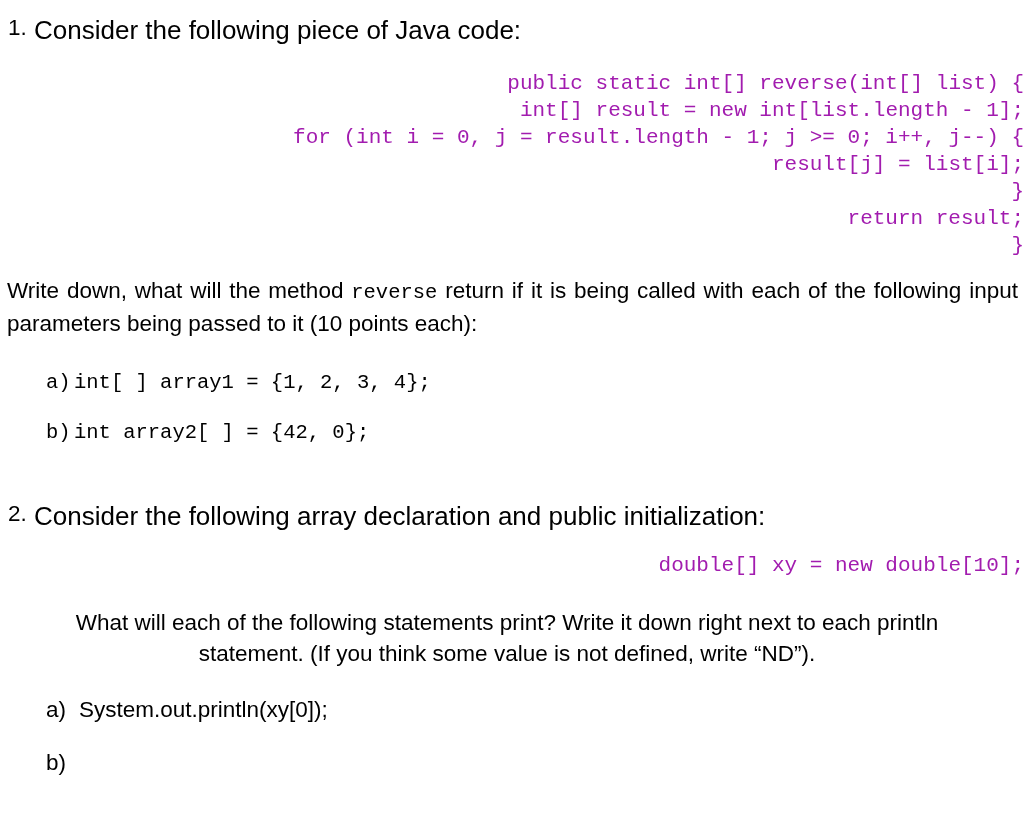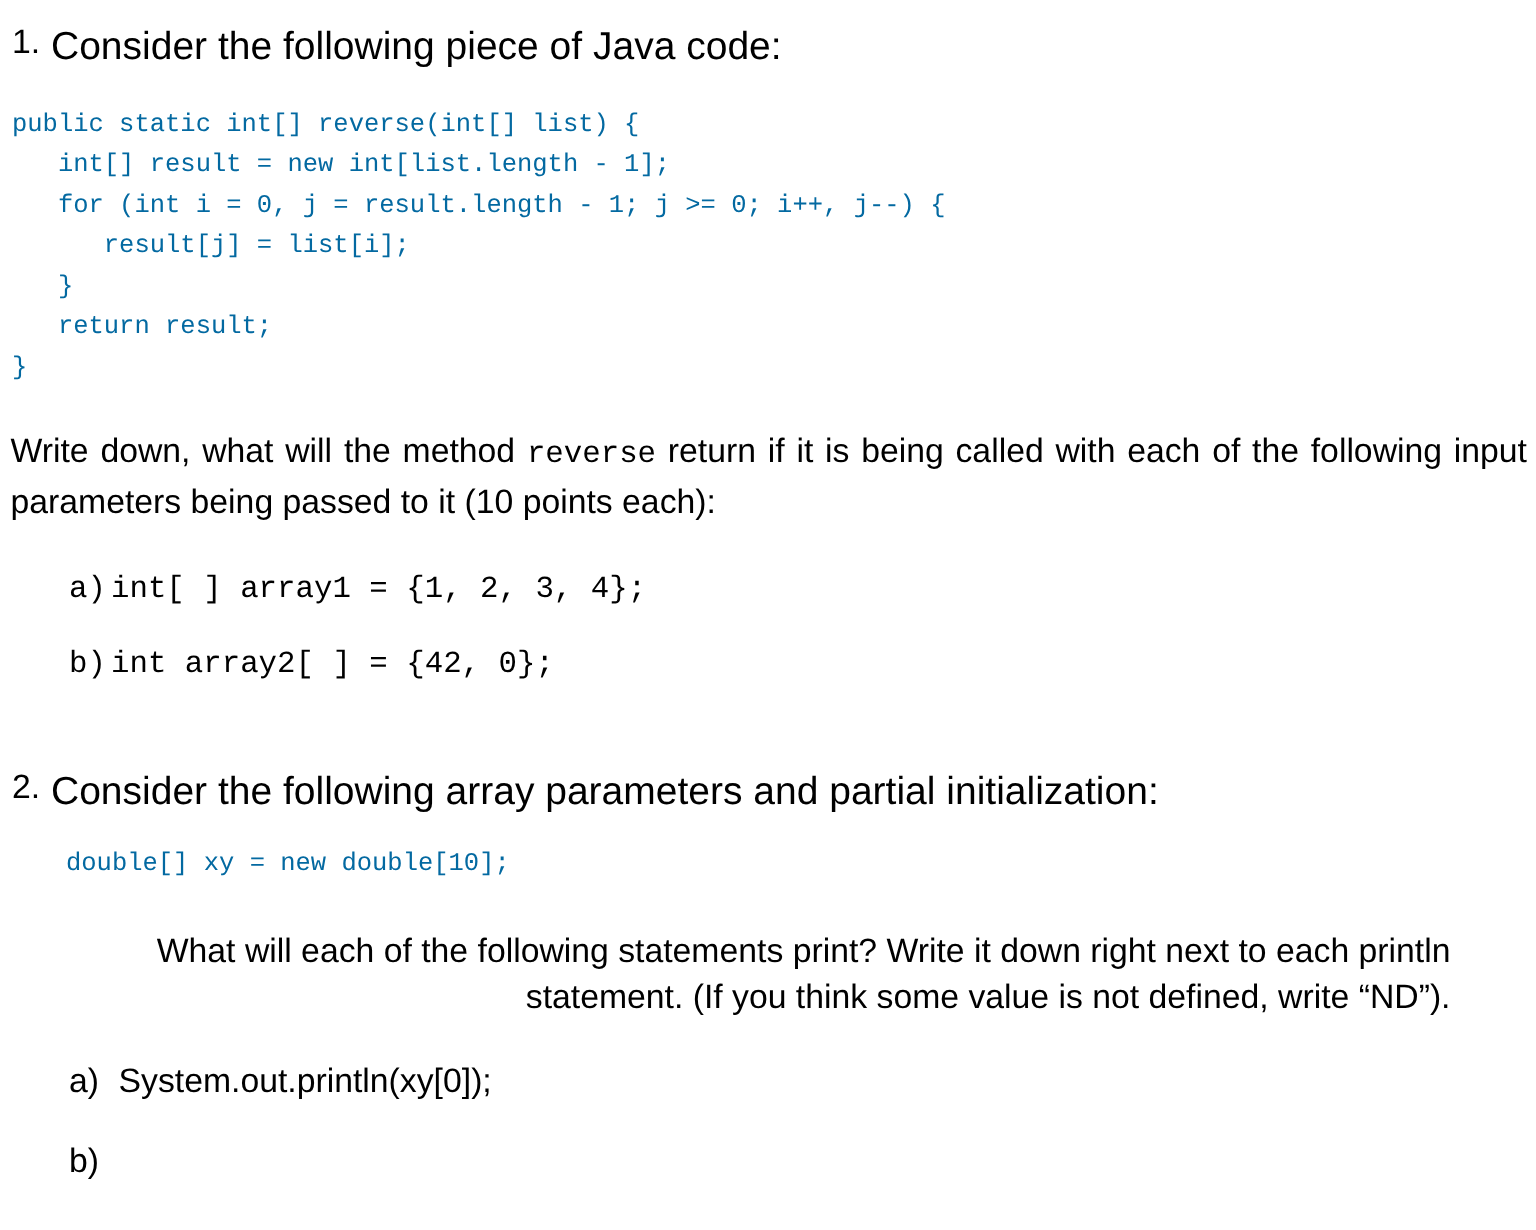--- a/index.html
+++ b/index.html
@@ -39,25 +39,26 @@
     font-size: 22.5px;
   }
   .q-text {
     flex: 1 1 auto;
     font-size: 26px;
   }
 
   
   .code {
     font-family: "Liberation Mono", monospace;
-    font-size: 17px;
+    font-size: 21px;
     line-height: 27px;
     white-space: pre;
-    color: #0369a1;
+    color: #a21caf;
     letter-spacing: 0px;
+    text-align: right;
   }
   .code-flush {
     margin-left: 8px;
   }
   .code-indent {
     margin-left: 44px;
   }
 
   
   .para {
@@ -67,21 +68,21 @@
   }
   .para-justify {
     text-align: justify;
     text-justify: inter-word;
     margin-left: 7px;
     width: 1011px;
   }
   .para-indent {
     margin-left: 47px;
     width: 920px;
-    text-align: right;
+    text-align: center;
   }
   .mono-inline {
     font-family: "Liberation Mono", monospace;
     font-size: 20.5px;
   }
 
   
   .sub {
     display: flex;
     align-items: flex-start;
@@ -100,21 +101,21 @@
   .sub-sans .sub-body {
     font-family: "Liberation Sans", sans-serif;
     font-size: 22.5px;
     line-height: 29px;
   }
   .sub-sans .sub-letter { width: 33px; flex: 0 0 auto; }
 
   
   .sp-q1-title   { margin-top: 14px; }
   .sp-code1      { margin-top: 24px; }
-  .sp-para1      { margin-top: 26px; }
+  .sp-para1      { margin-top: 16px; }
   .sp-a1         { margin-top: 30px; }
   .sp-b1         { margin-top: 23px; }
   .sp-q2         { margin-top: 54px; }
   .sp-code2      { margin-top: 20px; }
   .sp-para2      { margin-top: 28px; }
   .sp-a2         { margin-top: 26px; }
   .sp-b2         { margin-top: 24px; }
 </style>
 </head>
 <body>
@@ -143,21 +144,21 @@
     <span class="sub-body">int[ ] array1 = {1, 2, 3, 4};</span>
   </div>
 
   <div class="sub sub-mono sp-b1">
     <span class="sub-letter">b)</span>
     <span class="sub-body">int array2[ ] = {42, 0};</span>
   </div>
 
   <div class="q sp-q2">
     <div class="q-num">2.</div>
-    <div class="q-text">Consider the following array parameters and partial initialization:</div>
+    <div class="q-text">Consider the following array declaration and public initialization:</div>
   </div>
 
   <div class="code code-indent sp-code2">double[] xy = new double[10];</div>
 
   <div class="para para-indent sp-para2">What will each of the following statements print? Write it down right next to each println statement. (If you think some value is not defined, write “ND”).</div>
 
   <div class="sub sub-sans sp-a2">
     <span class="sub-letter">a)</span>
     <span class="sub-body">System.out.println(xy[0]);</span>
   </div>

